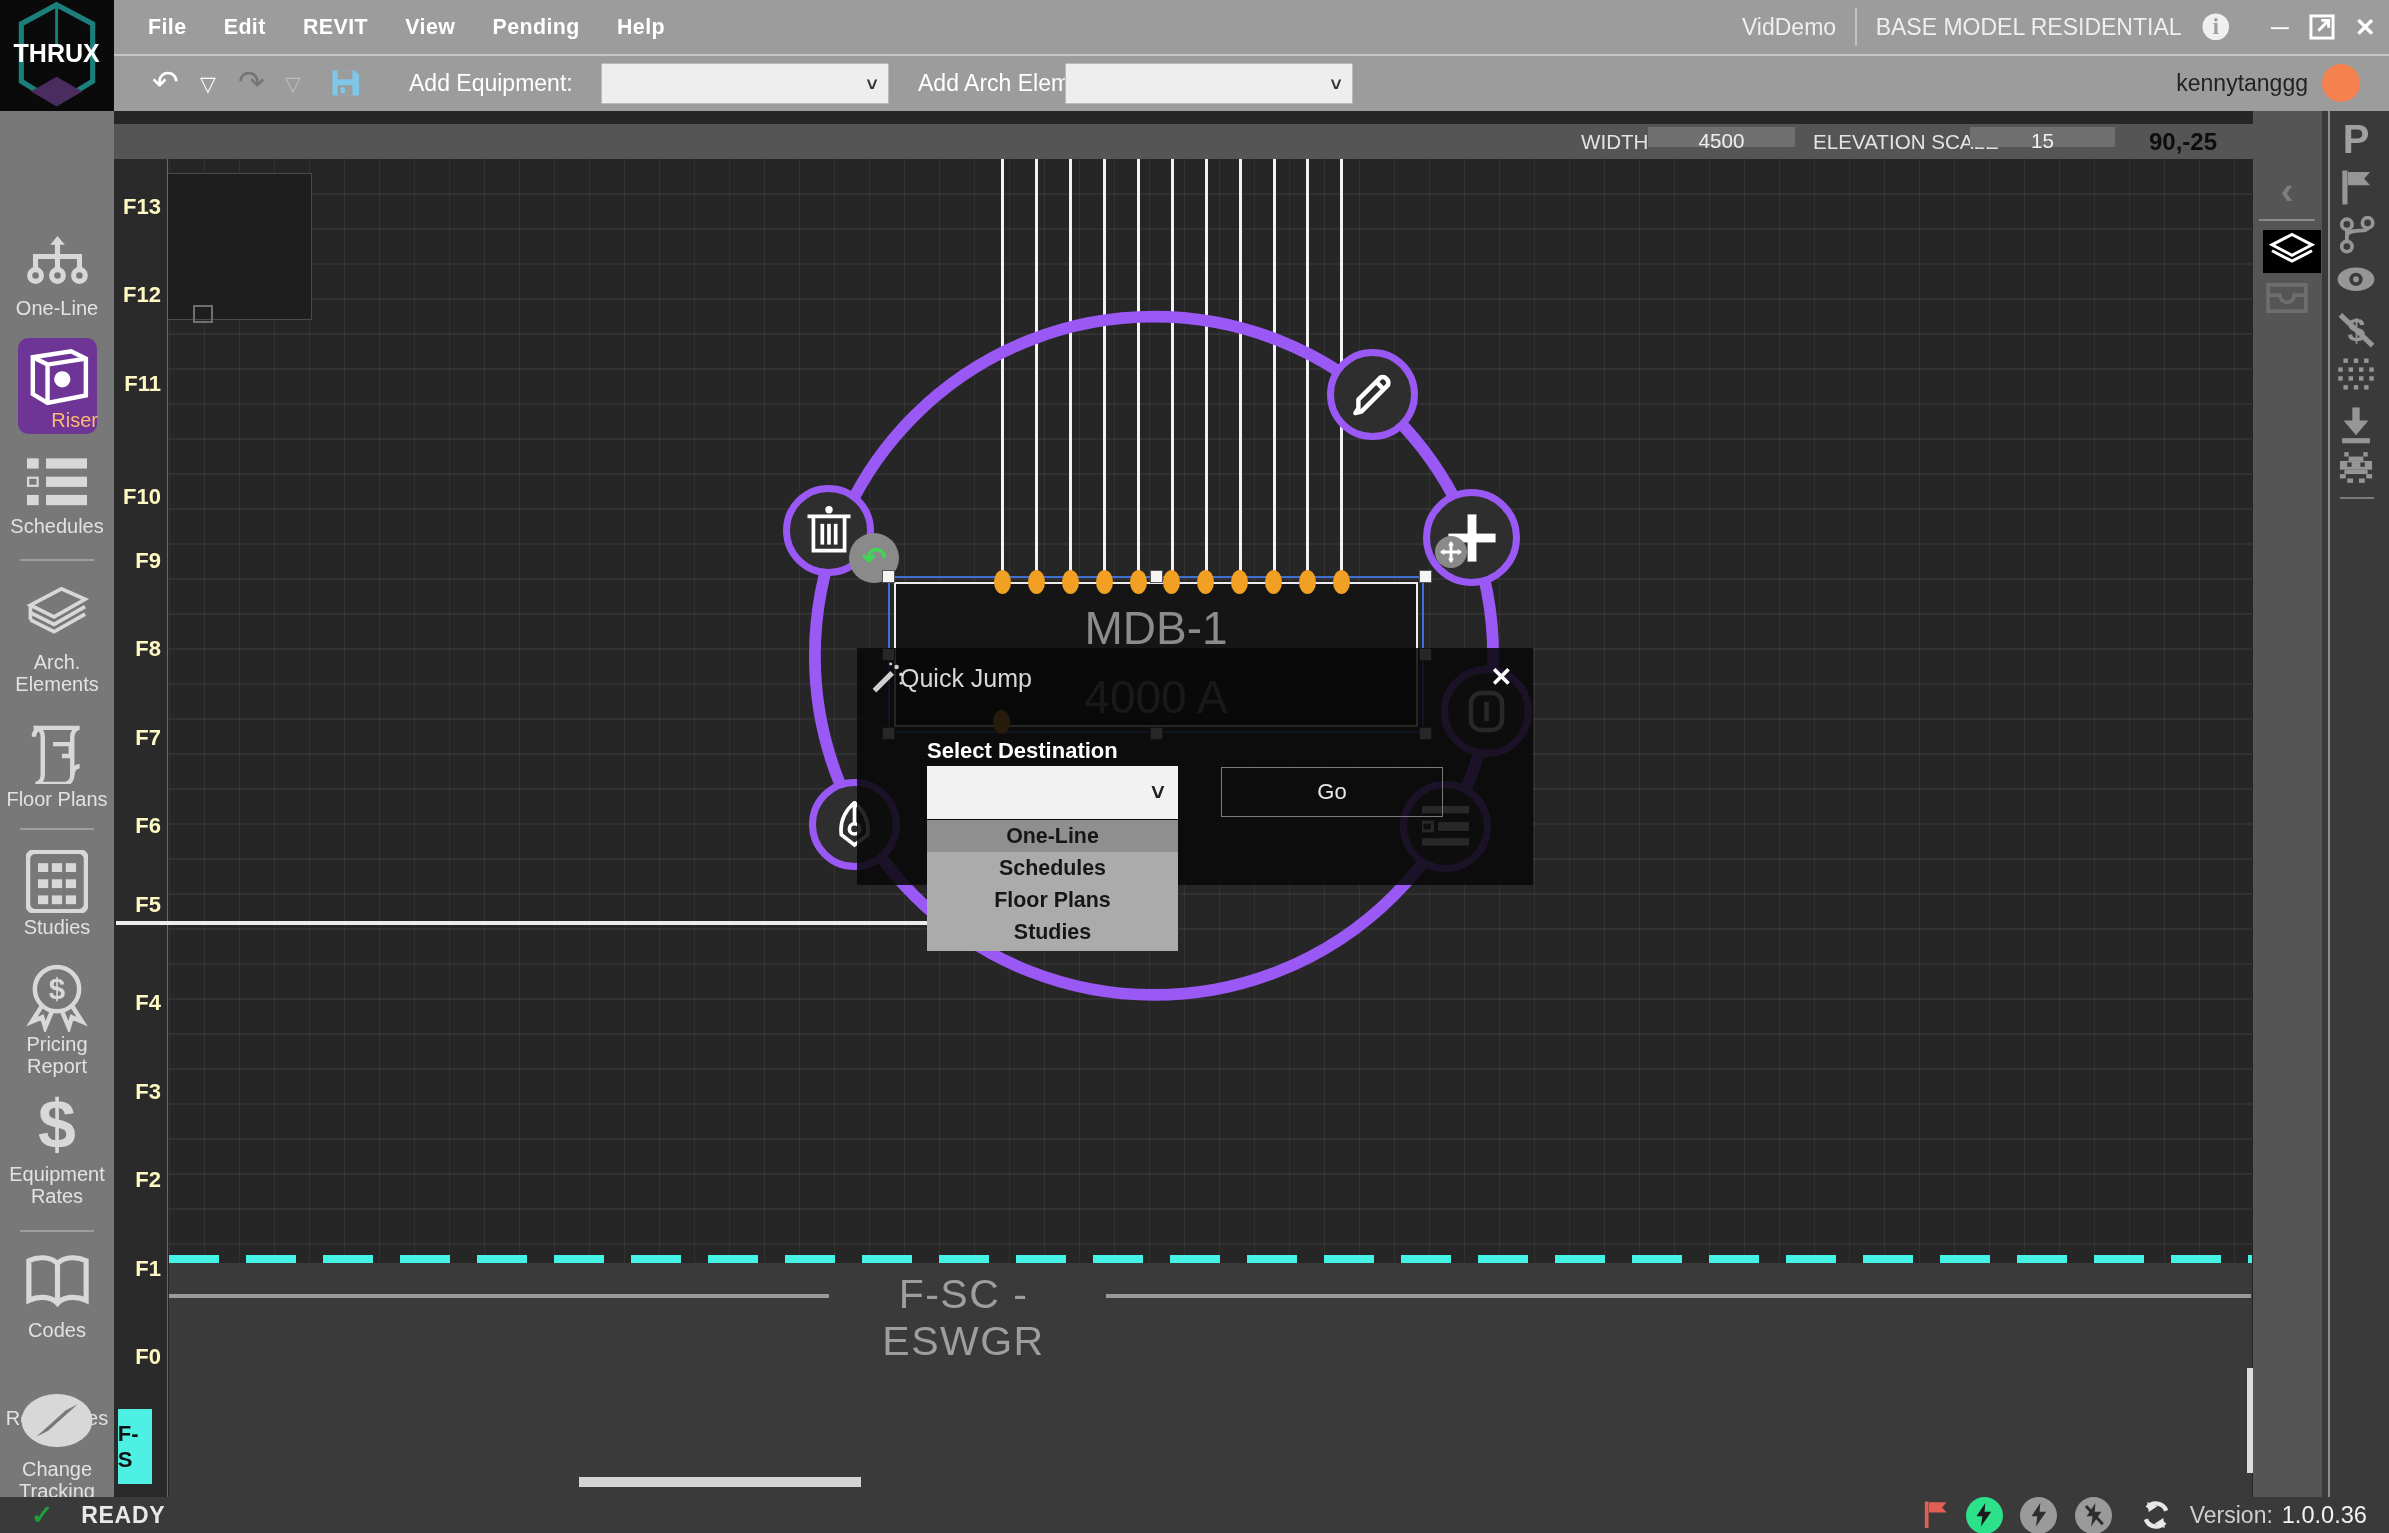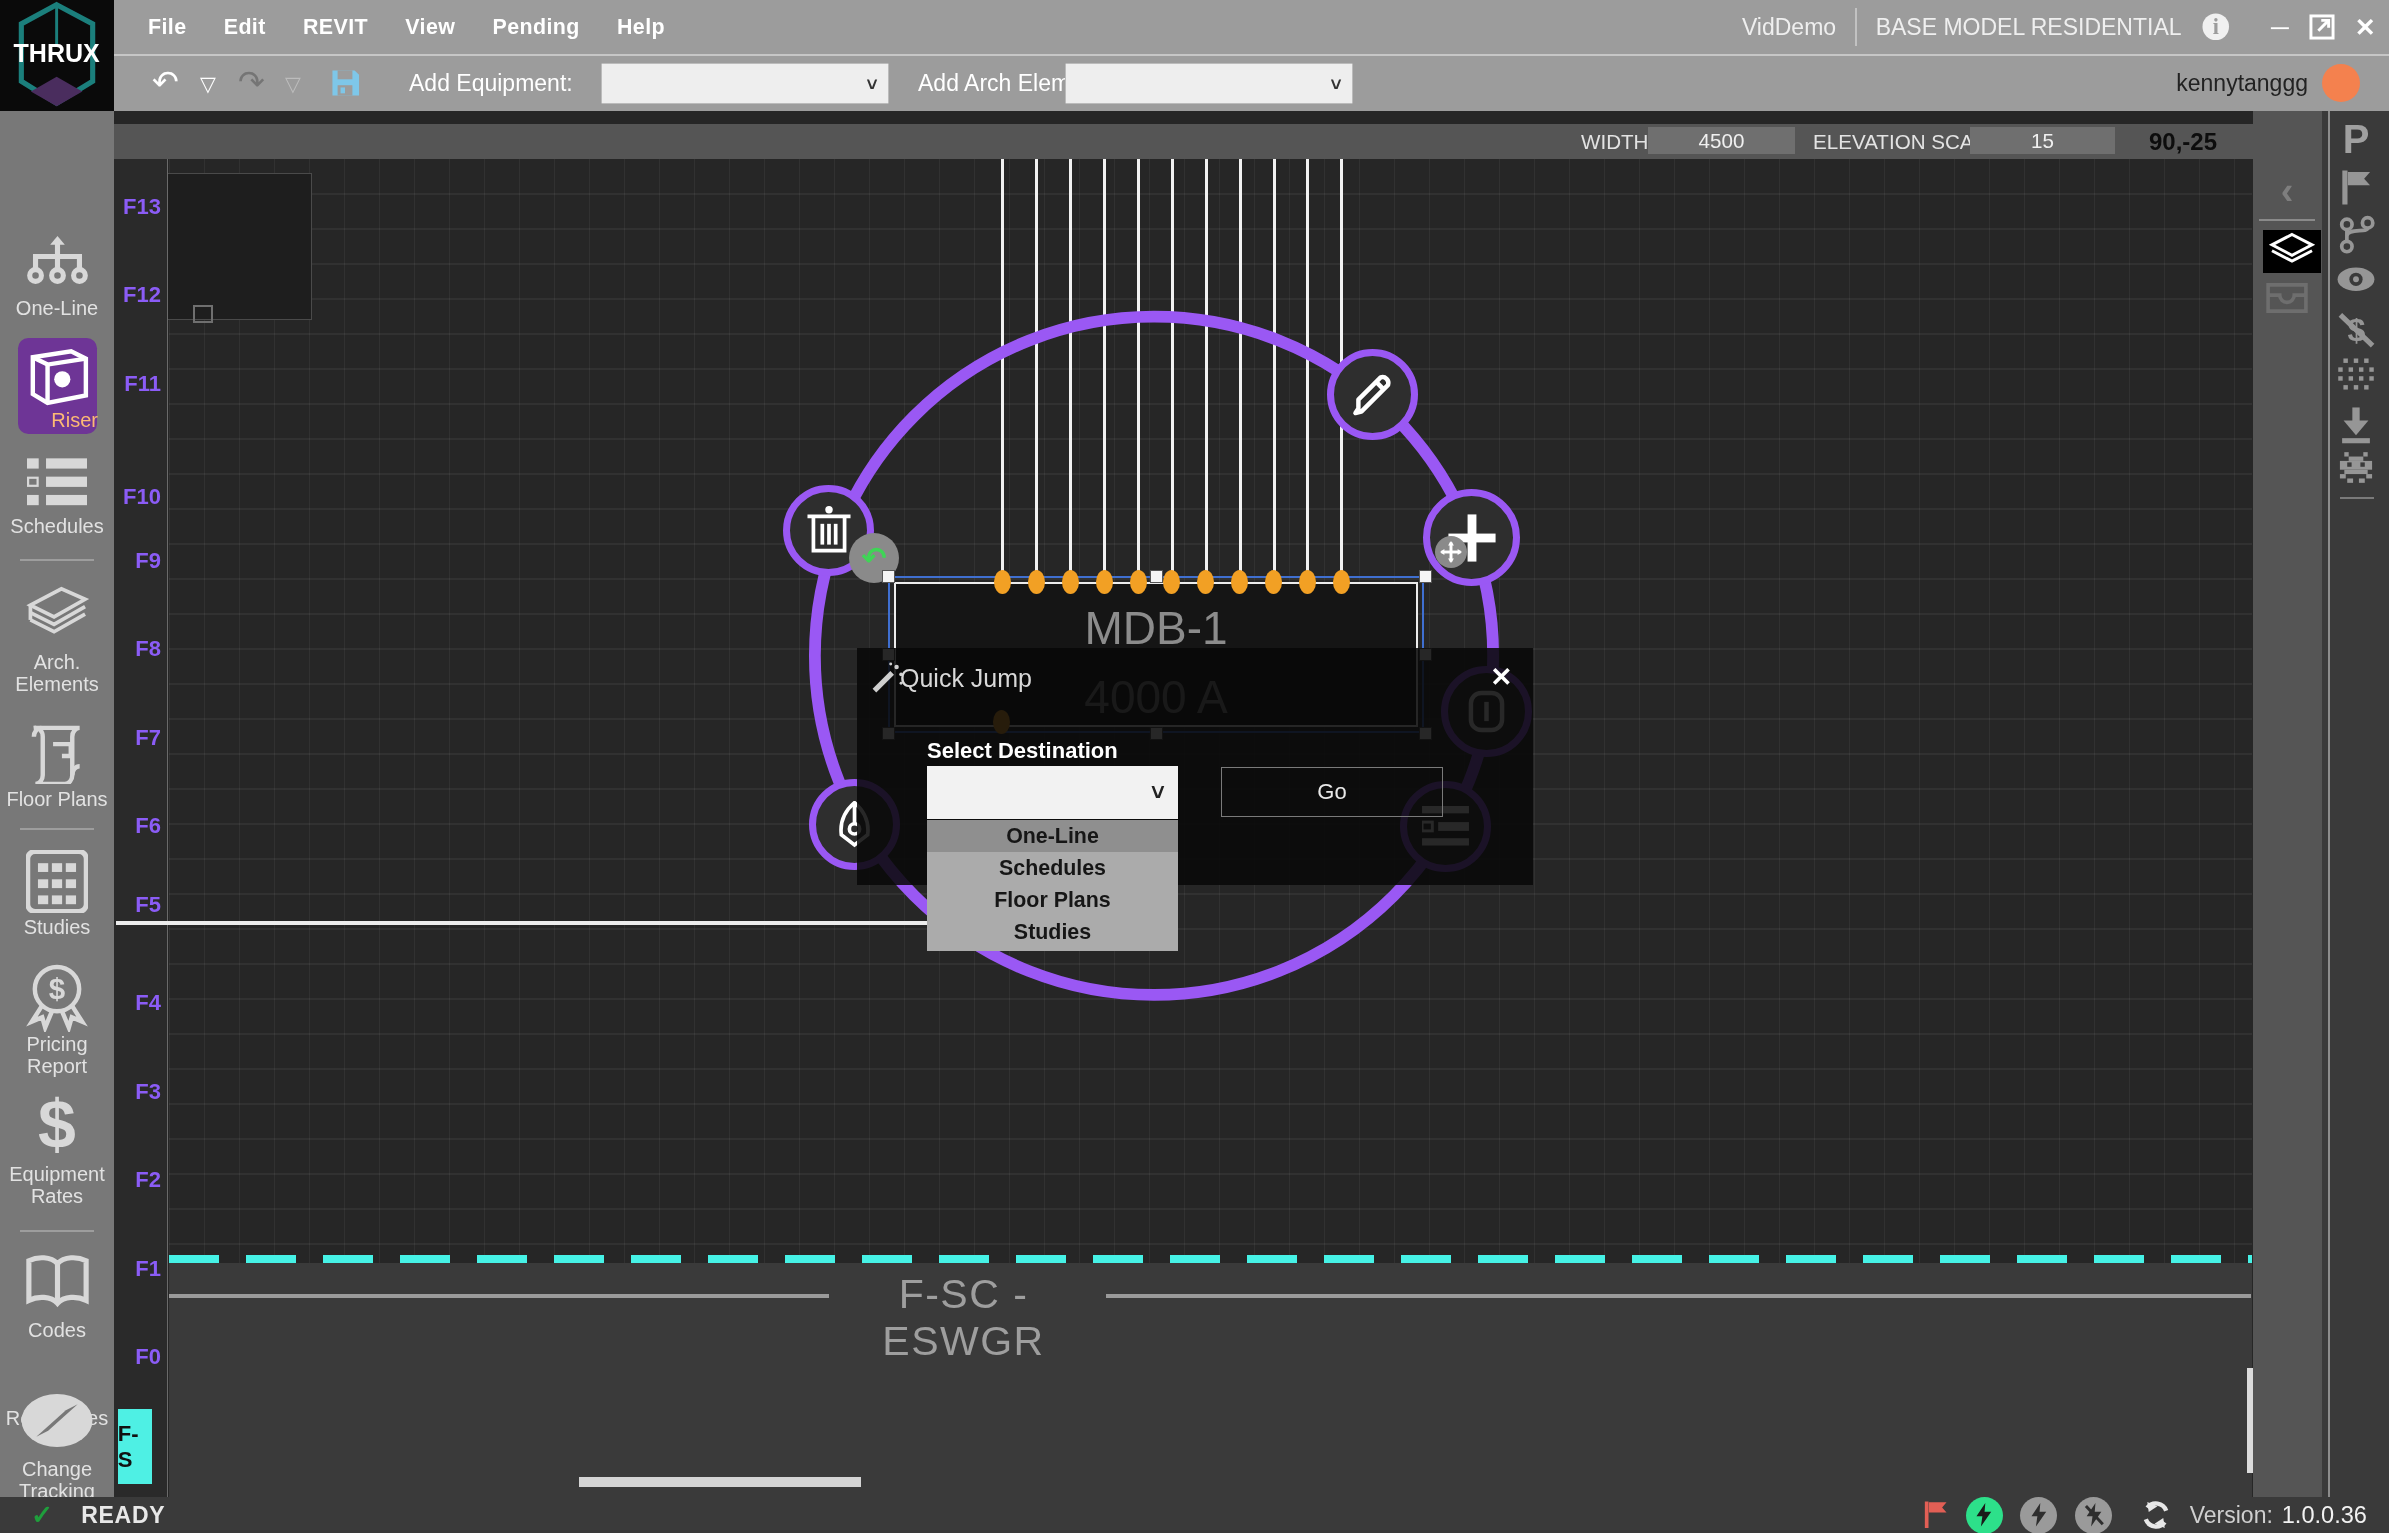--- a/index.html
+++ b/index.html
@@ -44,25 +44,25 @@
   
   #canvas { left:114px; top:111px; width:2139px; height:1386px; background:#262626; overflow:hidden; z-index:10; }
   #grid {
     position:absolute; left:55px; top:47px; width:2083px; height:1105px;
     background-image:
       repeating-linear-gradient(to right, rgba(255,255,255,.05) 0 1.5px, transparent 1.5px 35px),
       repeating-linear-gradient(to bottom, rgba(255,255,255,.05) 0 1.5px, transparent 1.5px 35px);
   }
   #lower-zone { position:absolute; left:55px; top:1152px; width:2083px; height:235px; background:#3a3a3a; }
   #floor-strip { position:absolute; left:0; top:47px; width:54px; height:1339px; background:#2a2a2a; border-right:1.5px solid #6a6a6a; }
-  .floor-label { position:absolute; width:47px; text-align:right; color:#8b5cf6; font-weight:bold; font-size:22px; }
+  .floor-label { position:absolute; width:47px; text-align:right; color:#fef9c3; font-weight:bold; font-size:22px; }
   #fs-box { position:absolute; left:3.7px; top:1298px; width:34px; height:75px; background:#4ef0e4; color:#111; font-weight:bold; font-size:22px; display:flex; align-items:center; justify-content:center; z-index:6; }
   #topbar { position:absolute; left:0; top:12.5px; width:2207px; height:35px; background:#555555; z-index:30; }
   #topbar .lbl { color:#e3e3e3; font-size:20.6px; line-height:35px; position:absolute; }
-  #topbar .inp { position:absolute; top:3.7px; height:27px; background:#6f6f6f; color:#f0f0f0; font-size:20.6px; text-align:center; line-height:27px; }
+  #topbar .inp { position:absolute; top:3.7px; height:20px; background:#6f6f6f; color:#f0f0f0; font-size:20.6px; text-align:center; line-height:27px; }
   #coords { position:absolute; color:#0d0d0d; font-weight:bold; font-size:24px; line-height:35px; }
   .feeder-line { position:absolute; width:2.9px; background:#f2f2f2; top:47px; height:423px; z-index:8; }
   .orange-dot { position:absolute; width:17px; height:24px; border-radius:50%; background:#f2a024; z-index:14; }
   #ghost-rect { position:absolute; left:53px; top:62px; width:145px; height:147px; background:#1e1e1e; border:1.5px solid #4a4a4a; }
   #ghost-sq { position:absolute; left:79px; top:194px; width:20px; height:17.7px; border:2.2px solid #6f6f6f; }
   #teal-dash { position:absolute; left:55px; top:1144px; width:2083px; height:8px;
     background:repeating-linear-gradient(to right, #46f2e6 0 50px, transparent 50px 77px); z-index:5; }
   #f5-line { position:absolute; left:1.5px; top:810px; width:931px; height:3.7px; background:#ededed; z-index:5; }
   .section-line { position:absolute; top:1183px; height:3.7px; background:#9a9a9a; z-index:5; }
   #section-text { position:absolute; left:718px; top:1160px; width:263px; text-align:center; color:#9e9e9e; font-size:41px; letter-spacing:1.5px; z-index:5; }

